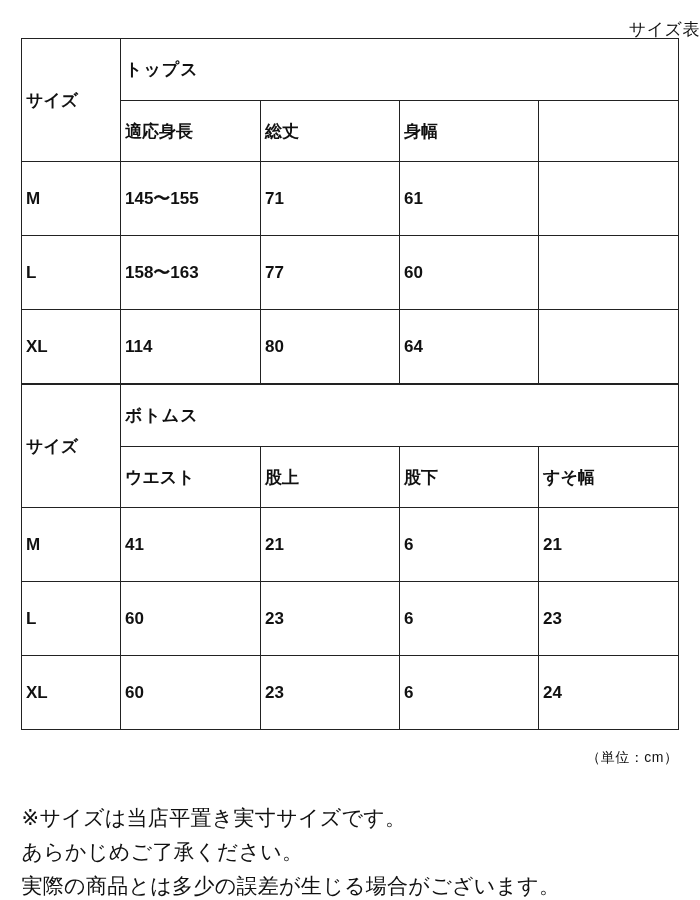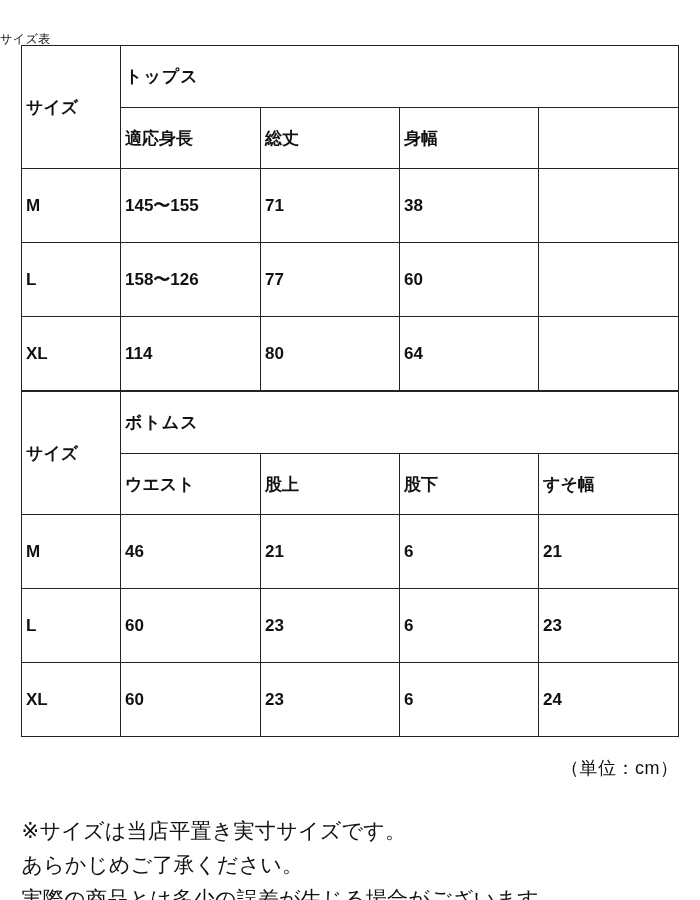--- a/index.html
+++ b/index.html
@@ -14,24 +14,24 @@
     color: #111111;
     overflow: hidden;
   }
   .page {
     position: relative;
     width: 700px;
     height: 900px;
     box-sizing: border-box;
   }
   .doc-title {
-    text-align: left;
-    font-size: 12px;
+    text-align: right;
+    font-size: 17px;
     line-height: 1;
-    padding-top: 33px;
+    padding-top: 21px;
     padding-bottom: 0;
     letter-spacing: 0.5px;
   }
   table.size-table {
     border-collapse: collapse;
     table-layout: fixed;
     width: 657px;
     margin: 0 auto;
     background: #ffffff;
   }
@@ -59,21 +59,21 @@
   .row-data td       { height: 65px; font-size: 17px; }
 
   .cell-size-label { font-size: 17px; }
   .cell-group-label { font-size: 17px; letter-spacing: 1px; }
   .cell-empty { background: #ffffff; }
 
   .unit-note {
     width: 657px;
     margin: 0 auto;
     text-align: right;
-    font-size: 18px;
+    font-size: 14px;
     padding-top: 19px;
     letter-spacing: 0.5px;
   }
   .notes {
     width: 657px;
     margin: 14px auto;
     padding-top: 20px;
     font-size: 21px;
     line-height: 1.62;
     letter-spacing: 0.3px;
@@ -103,26 +103,26 @@
       <tr class="row-head-sub">
         <td>適応身長</td>
         <td>総丈</td>
         <td>身幅</td>
         <td class="cell-empty"></td>
       </tr>
       <tr class="row-data">
         <td>M</td>
         <td>145〜155</td>
         <td>71</td>
-        <td>38</td>
+        <td>61</td>
         <td class="cell-empty"></td>
       </tr>
       <tr class="row-data">
         <td>L</td>
-        <td>158〜126</td>
+        <td>158〜163</td>
         <td>77</td>
         <td>60</td>
         <td class="cell-empty"></td>
       </tr>
       <tr class="row-data">
         <td>XL</td>
         <td>114</td>
         <td>80</td>
         <td>64</td>
         <td class="cell-empty"></td>
@@ -144,21 +144,21 @@
         <td colspan="4" class="cell-group-label">ボトムス</td>
       </tr>
       <tr class="row-head-sub">
         <td>ウエスト</td>
         <td>股上</td>
         <td>股下</td>
         <td>すそ幅</td>
       </tr>
       <tr class="row-data">
         <td>M</td>
-        <td>46</td>
+        <td>41</td>
         <td>21</td>
         <td>6</td>
         <td>21</td>
       </tr>
       <tr class="row-data">
         <td>L</td>
         <td>60</td>
         <td>23</td>
         <td>6</td>
         <td>23</td>

